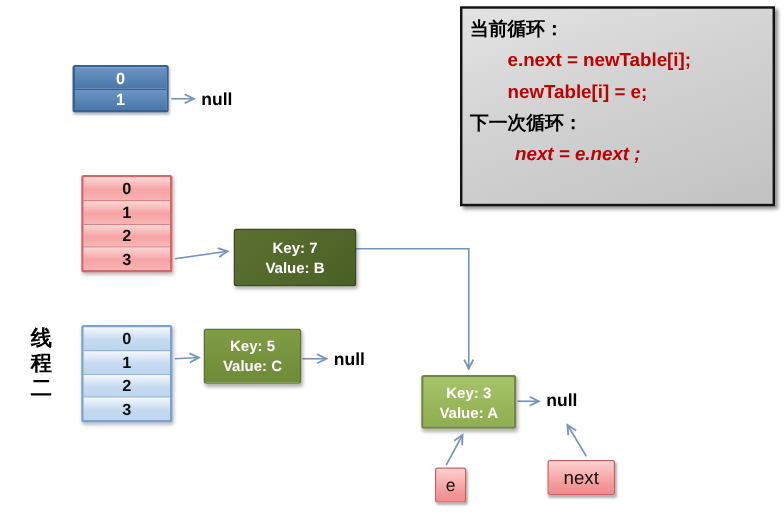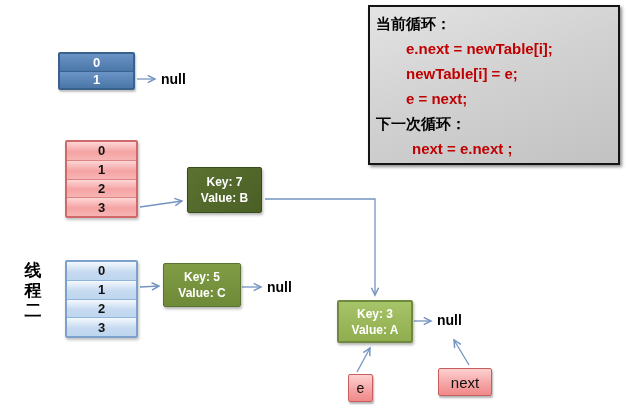--- a/index.html
+++ b/index.html
@@ -20,21 +20,21 @@
     box-shadow:2px 2px 3px rgba(0,0,0,0.45);
     box-sizing:border-box;
     padding:4px 6px 0 6px;
   }
   .code-line{
     font-size:15px;font-weight:bold;line-height:25px;
     color:#000;white-space:nowrap;
   }
   .code-line.red{color:#c00000;}
   .ind1{padding-left:30px;}
-  .ind2{padding-left:36px;}
+  .ind2{padding-left:36px;font-style:italic;}
 
   
   .htable{box-sizing:border-box;display:flex;flex-direction:column;border-radius:2px;}
   .htable .cell{
     flex:1;display:flex;align-items:center;justify-content:center;
     font-weight:bold;font-size:13px;line-height:1;
   }
 
   .table-top{
     left:58px;top:52px;width:77px;height:38px;
@@ -80,21 +80,21 @@
 
   
   .kv{
     box-sizing:border-box;border-radius:2px;
     display:flex;flex-direction:column;align-items:center;justify-content:center;
     color:#fff;font-weight:bold;font-size:12px;line-height:16px;
     box-shadow:1px 2px 3px rgba(0,0,0,0.3);
     text-align:center;
   }
   .kv-7{
-    left:187px;top:167px;width:75px;height:46px;
+    left:187px;top:183px;width:98px;height:46px;
     background:linear-gradient(135deg,#5c7231 0%,#495f25 100%);
     border:1px solid #394a1c;
   }
   .kv-5{
     left:163px;top:263px;width:78px;height:44px;
     background:linear-gradient(180deg,#7f9c45 0%,#6f8a38 100%);
     border:1px solid #5b7230;
   }
   .kv-3{
     left:337px;top:300px;width:76px;height:43px;
@@ -151,21 +151,20 @@
 
     <path d="M357,372 L370,348" fill="none" stroke="#7394c0" stroke-width="1.3" marker-end="url(#arrow)"></path>
 
     <path d="M469,365 L454,340" fill="none" stroke="#7394c0" stroke-width="1.3" marker-end="url(#arrow)"></path>
   </svg>
 
   <div class="abs code-box">
     <div class="code-line">当前循环：</div>
     <div class="code-line red ind1">e.next = newTable[i];</div>
     <div class="code-line red ind1">newTable[i] = e;</div>
-    <div class="code-line red ind1">e = next;</div>
     <div class="code-line">下一次循环：</div>
     <div class="code-line red ind2">next = e.next ;</div>
   </div>
 
   <div class="abs htable table-top">
     <div class="cell">0</div>
     <div class="cell">1</div>
   </div>
   <div class="abs null-label null-1">null</div>
 

